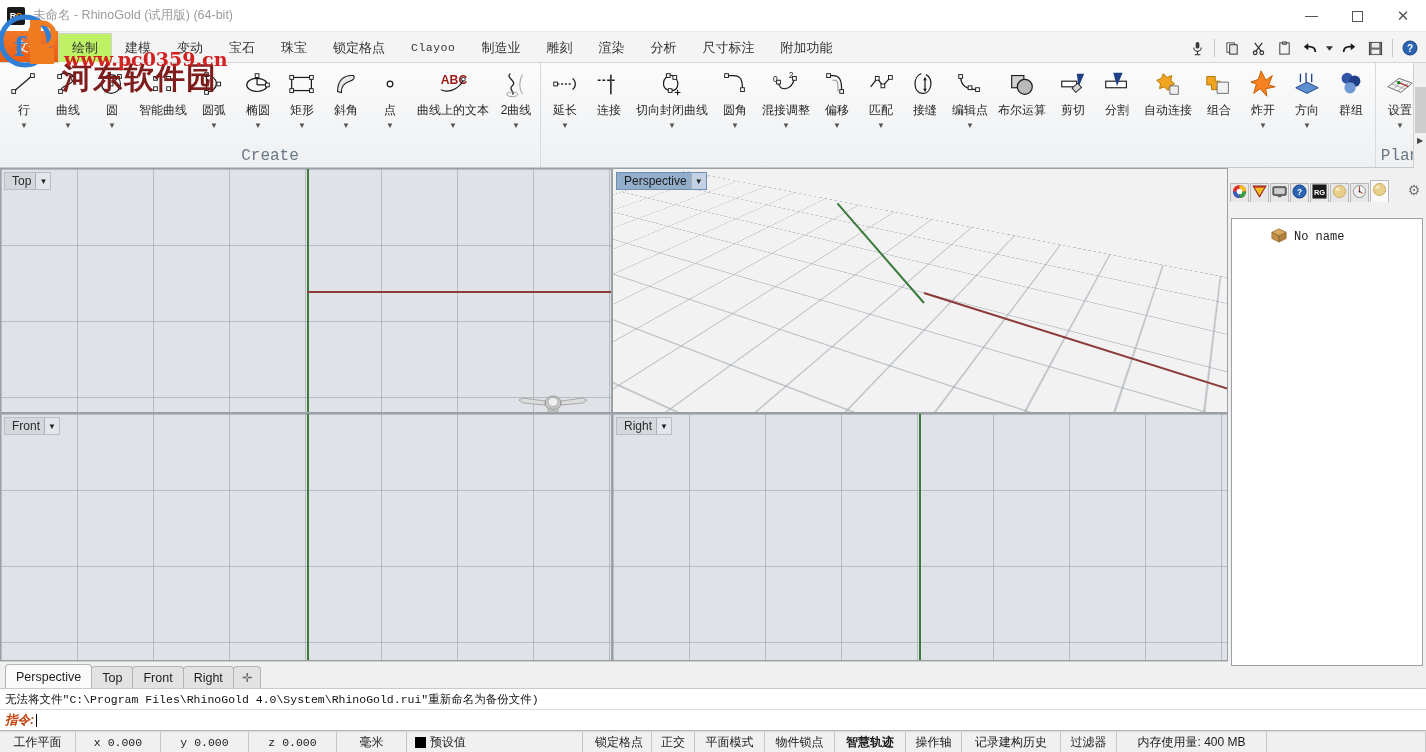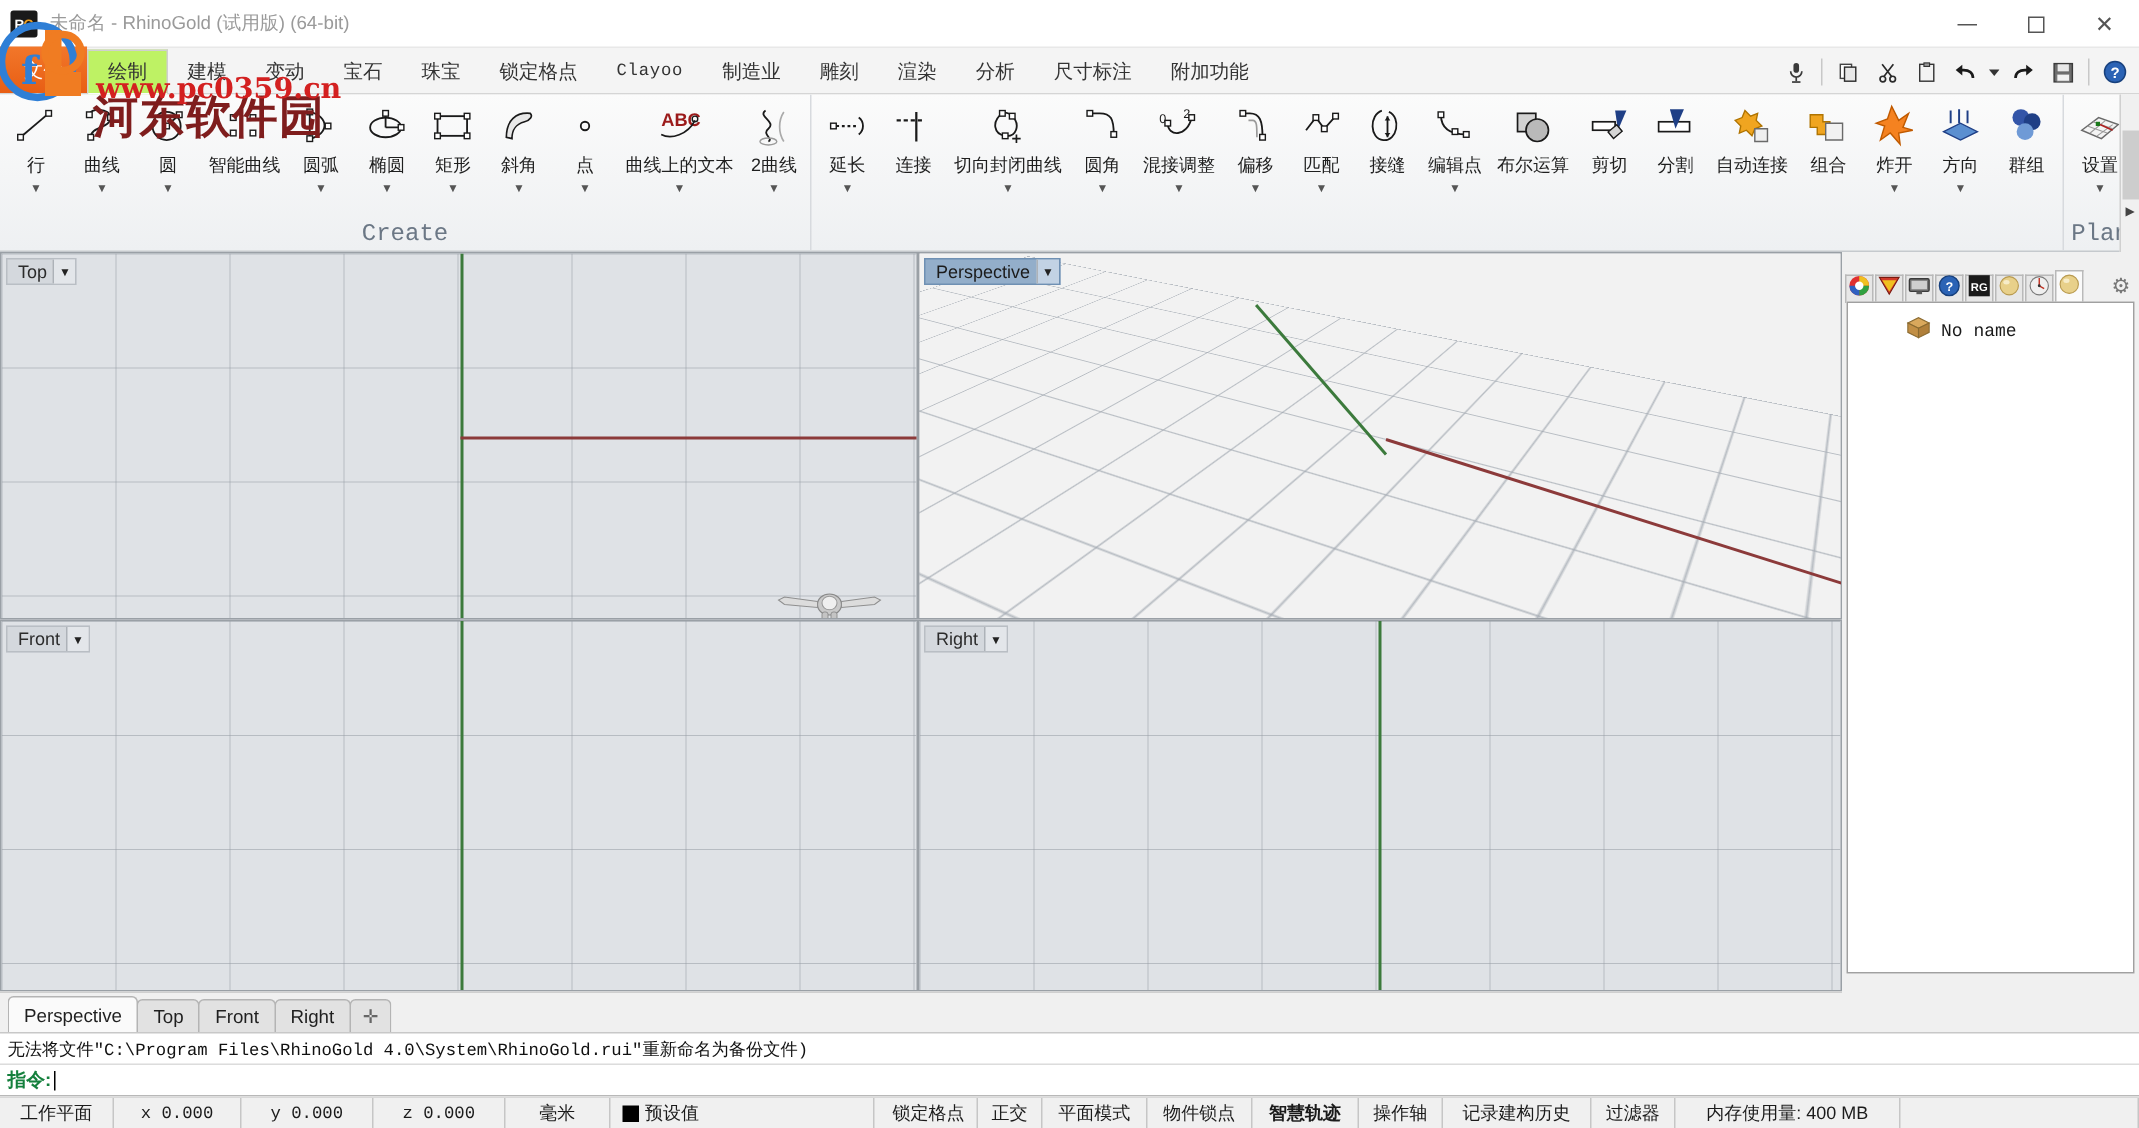--- a/index.html
+++ b/index.html
@@ -180,21 +180,21 @@
     width: 19px; height: 19px; background: #e7e7e7; border: 1px solid #b9b9b9;
     border-bottom: none; display: flex; align-items: center; justify-content: center;
     position: relative;
   }
   .rp-tab.active { height: 22px; background: #fafafa; }
   .rp-gear {
     position: absolute; right: 3px; top: 13px; width: 18px; height: 18px;
     display: flex; align-items: center; justify-content: center; color: #777; font-size: 14px;
   }
   .rp-body {
-    position: absolute; left: 3px; top: 33px; width: 192px; height: 448px;
+    position: absolute; left: 3px; top: 50px; width: 192px; height: 448px;
     background: #ffffff; border: 1px solid #a0a0a0;
     padding: 6px 4px;
   }
   .tree-row { display: flex; align-items: center; gap: 6px; padding: 2px 0 2px 34px; }
   .tree-label { font-family: "Liberation Mono", monospace; font-size: 12px; color: #1a1a1a; }
 
   
   .vtabs {
     position: absolute; left: 0; top: 661px; width: 1228px; height: 27px;
     background: #f0f0f0; border-top: 1px solid #cfcfcf;
@@ -218,21 +218,21 @@
   }
   .cmd-history-text {
     font-family: "Liberation Mono", monospace; font-size: 11.5px; color: #111;
     white-space: nowrap;
   }
   .cmd-line {
     position: absolute; left: 0; top: 709px; width: 1426px; height: 22px;
     background: #ffffff; border-top: 1px solid #dcdcdc; border-bottom: 1px solid #b8b8b8;
     display: flex; align-items: center; padding-left: 5px;
   }
-  .cmd-prompt { font-size: 12.5px; color: #15803d; font-weight: bold; }
+  .cmd-prompt { font-size: 12.5px; color: #c2410c; font-weight: bold; font-style: italic; }
   .cmd-caret { width: 1px; height: 13px; background: #000; margin-left: 2px; }
 
   
   .statusbar {
     position: absolute; left: 0; top: 731px; width: 1426px; height: 21px;
     background: #f0f0f0; border-top: 1px solid #d8d8d8;
     display: flex; align-items: stretch;
   }
   .sb-cell {
     display: flex; align-items: center; justify-content: center;

